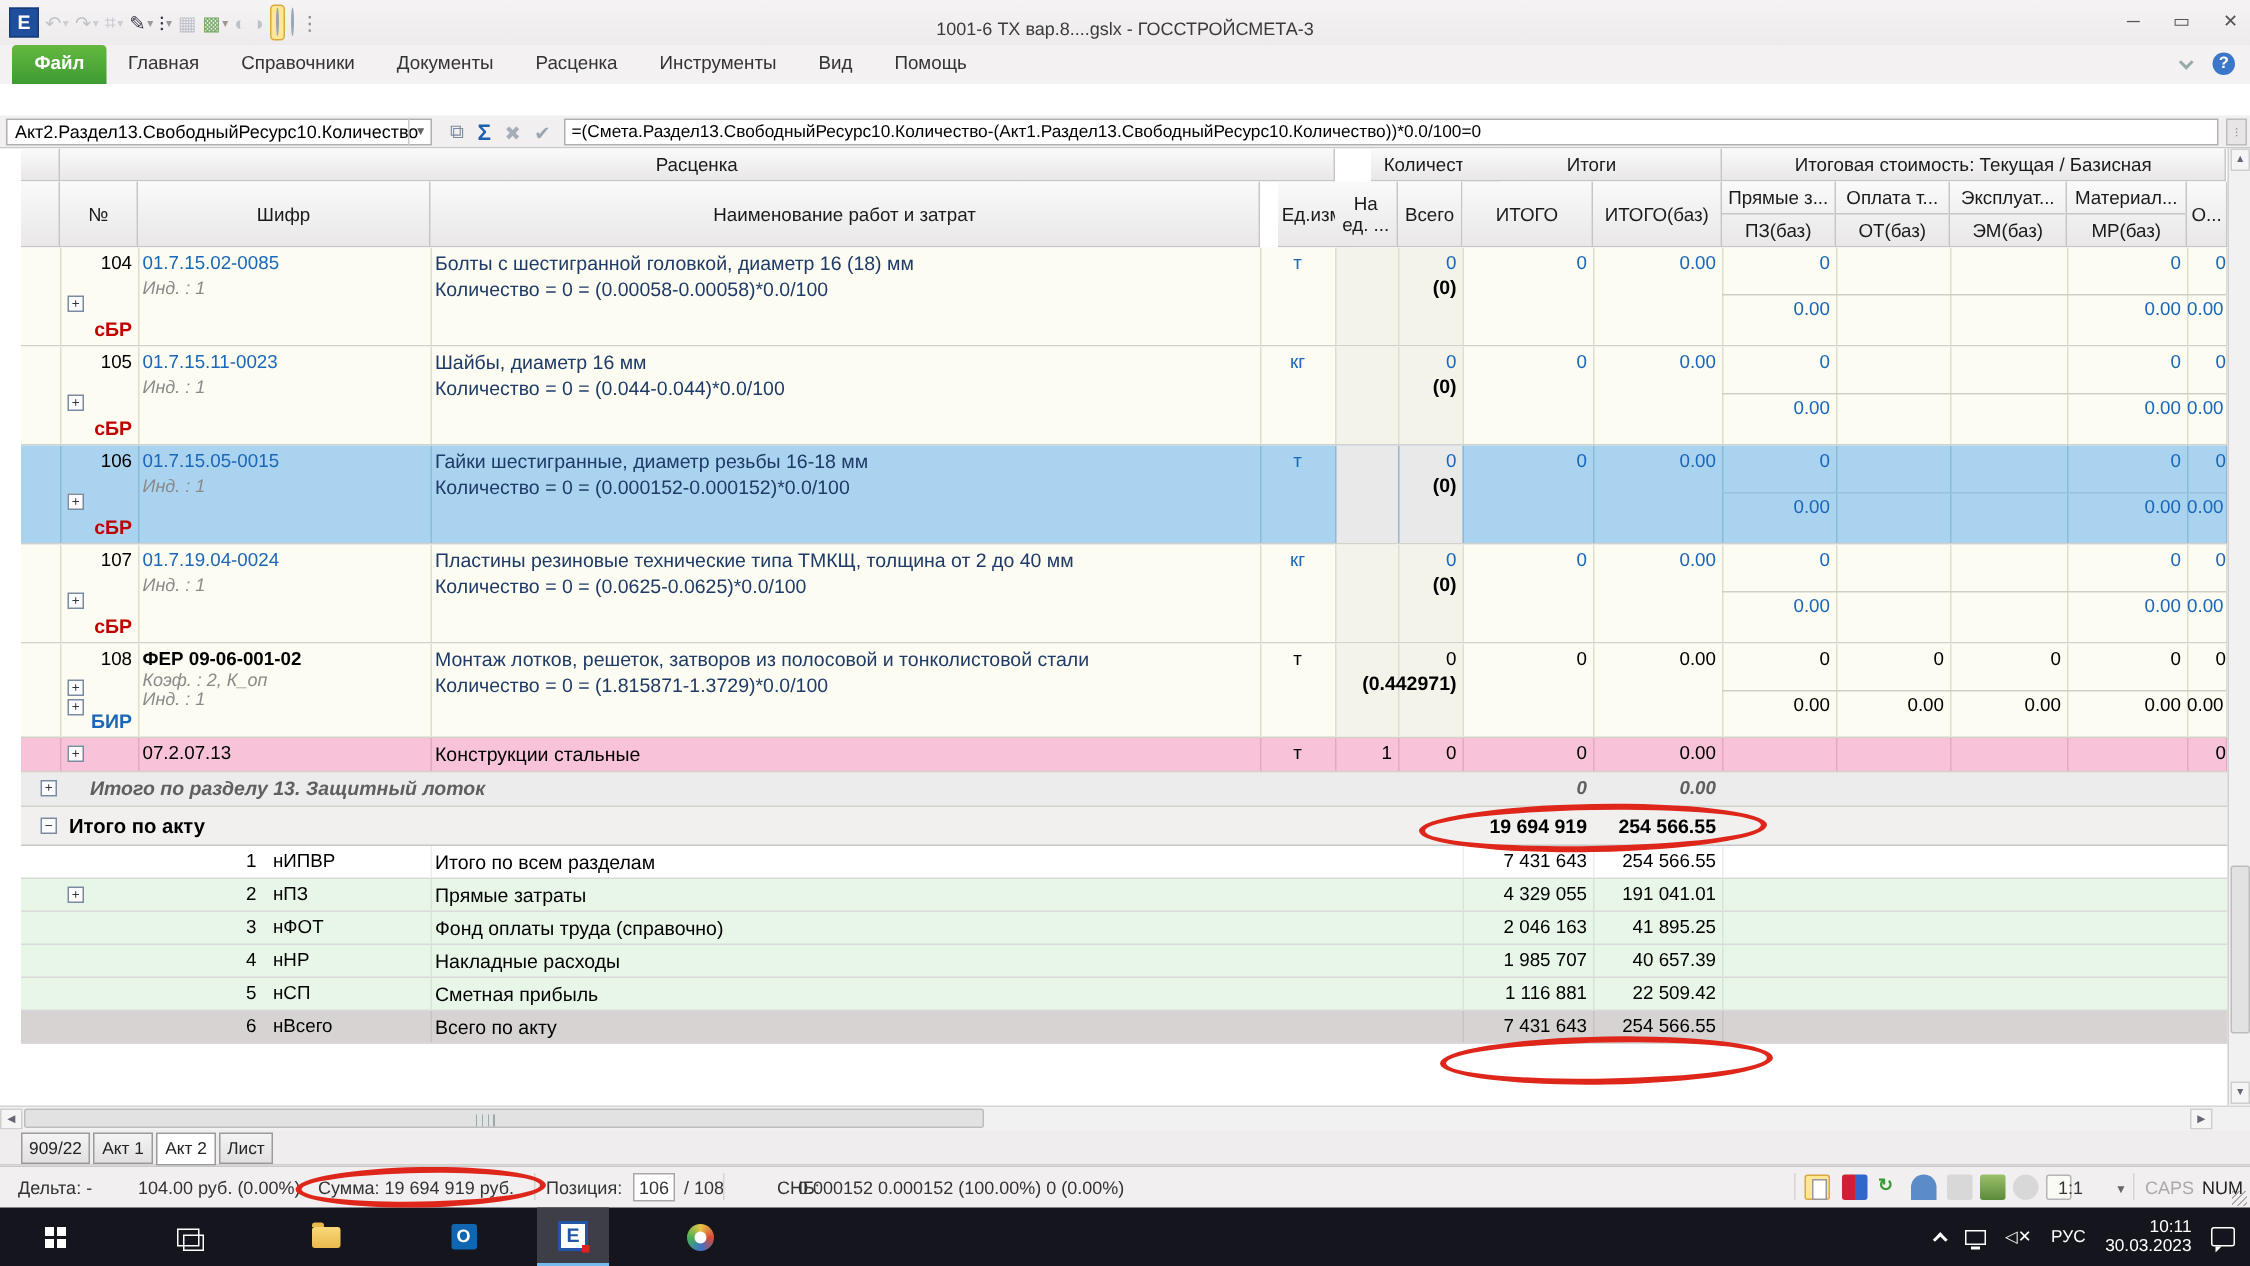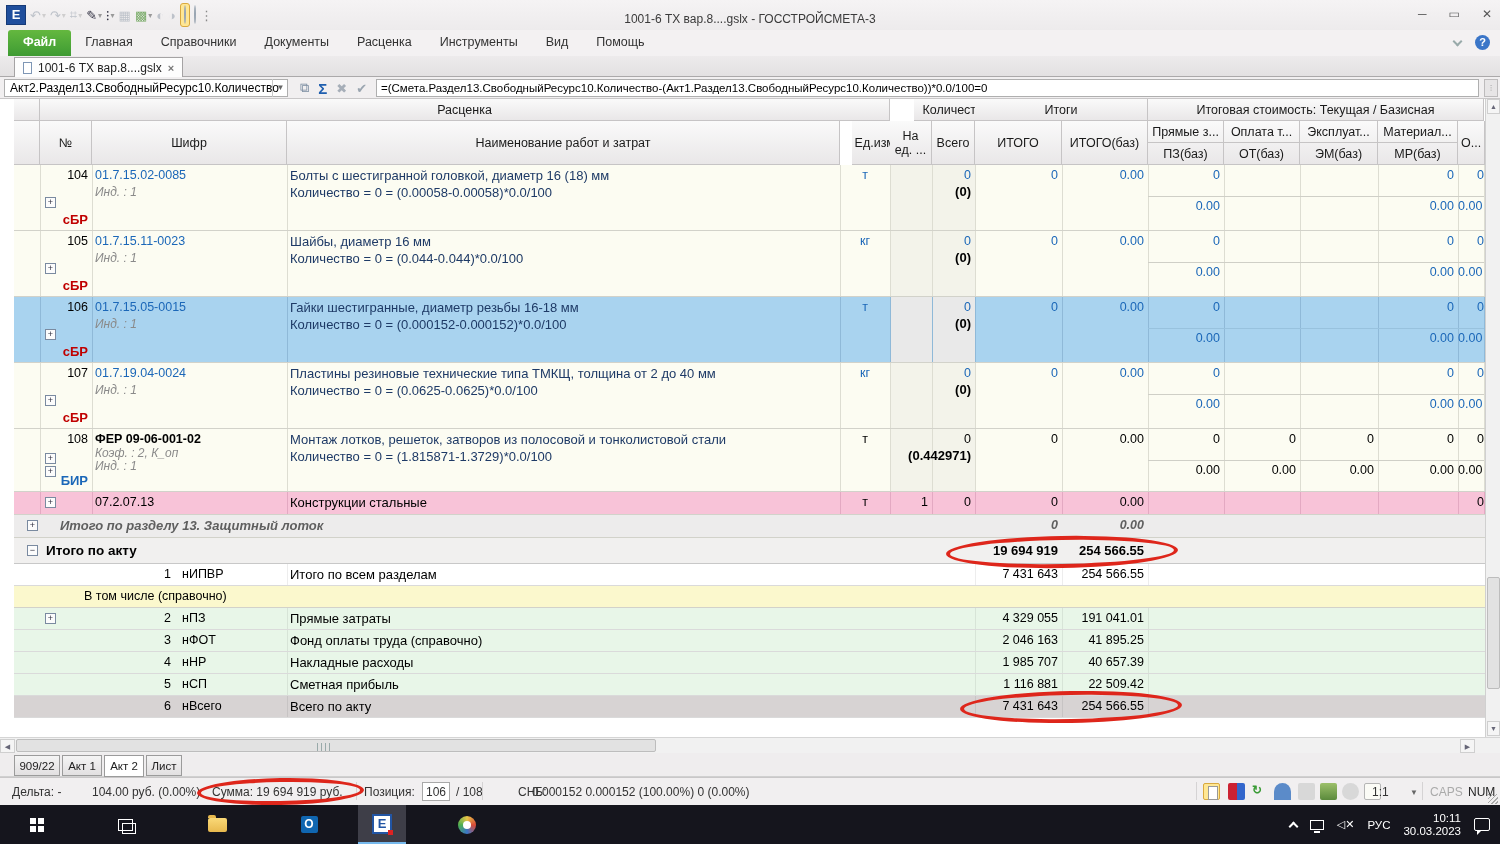--- a/index.html
+++ b/index.html
@@ -194,27 +194,20 @@
       <span class="menu-item">Инструменты</span>
       <span class="menu-item">Вид</span>
       <span class="menu-item">Помощь</span>
     </div>
     <div class="menubar-right">
       <span class="chev"></span>
       <span class="helpcirc">?</span>
     </div>
   </div>
 
-  <div class="tabrow">
-    <div class="doctab">
-      <span class="pageico"></span>
-      <span>1001-6 ТХ вар.8....gslx</span>
-      <span class="closex">×</span>
-    </div>
-  </div>
 
   <div class="formulabar">
     <div class="namebox">Акт2.Раздел13.СвободныйРесурс10.Количество</div>
     <div class="namebox-dd">▼</div>
     <div class="fbicons">
       <span class="qicon" style="color:#7A8CA0;">⧉</span>
       <span class="sigma">Σ</span>
       <span class="qicon" style="color:#A6AEB8;">✖</span>
       <span class="qicon" style="color:#9AA5B0;">✔</span>
     </div>
@@ -503,23 +496,20 @@
           <div class="vl" style="left: 273px; background: rgba(0, 0, 0, 0.07);"></div>
           <div class="vl" style="left: 961px; background: rgba(0, 0, 0, 0.07);"></div>
           <div class="vl" style="left: 1048px; background: rgba(0, 0, 0, 0.07);"></div>
           <div class="vl" style="left: 1134px; background: rgba(0, 0, 0, 0.07);"></div>
           <div class="tv rt " style="left: 26px; width: 131px; top: 3px;">1</div>
           <div class="tv " style="left: 168px; top: 3px;">нИПВР</div>
           <div class="tv " style="left: 276px; top: 3px; font-size: 13px;">Итого по всем разделам</div>
           <div class="tv rt " style="left: 961px; width: 83px; top: 3px;">7 431 643</div>
           <div class="tv rt " style="left: 1048px; width: 82px; top: 3px;">254 566.55</div>
         </div>
-        <div class="grow" style="height: 22px; background: rgb(251, 248, 205);">
-          <div class="tv " style="left: 70px; top: 3px;">В том числе (справочно)</div>
-        </div>
         <div class="grow" style="height: 22px; background: rgb(232, 246, 232); border-bottom: 1px solid rgb(218, 218, 218);">
           <div class="vl" style="left: 273px; background: rgba(0, 0, 0, 0.07);"></div>
           <div class="vl" style="left: 961px; background: rgba(0, 0, 0, 0.07);"></div>
           <div class="vl" style="left: 1048px; background: rgba(0, 0, 0, 0.07);"></div>
           <div class="vl" style="left: 1134px; background: rgba(0, 0, 0, 0.07);"></div>
           <div class="exp" style="left: 31px; top: 5px;">+</div>
           <div class="tv rt " style="left: 26px; width: 131px; top: 3px;">2</div>
           <div class="tv " style="left: 168px; top: 3px;">нПЗ</div>
           <div class="tv " style="left: 276px; top: 3px; font-size: 13px;">Прямые затраты</div>
           <div class="tv rt " style="left: 961px; width: 83px; top: 3px;">4 329 055</div>

